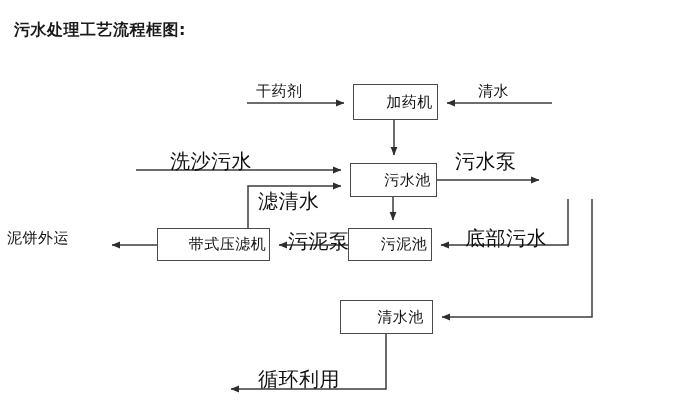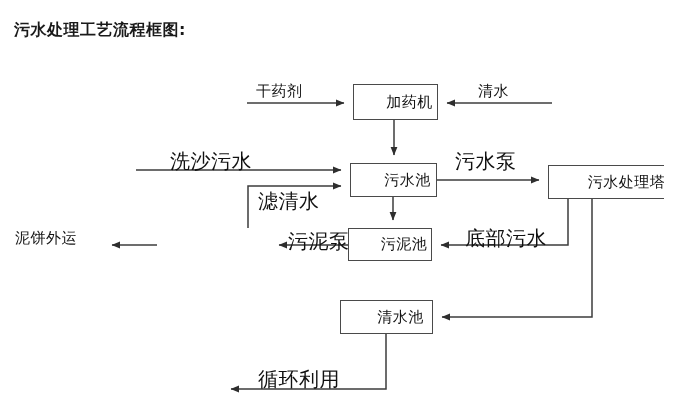--- a/index.html
+++ b/index.html
@@ -100,27 +100,27 @@
 
       <path d="M592,199 L592,317 L442,317" marker-end="url(#ah)"></path>
 
       <path d="M386,334 L386,389 L231,389" marker-end="url(#ah)"></path>
 
     </g>
   </svg>
 
   <div class="node" style="left: 353px; top: 84px; width: 85px; height: 36px;">加药机</div>
   <div class="node" style="left: 350px; top: 163px; width: 87px; height: 34px;">污水池</div>
-  <div class="node" style="left: 548px; top: 165px; width: 129px; height: 34px;">污水处理塔</div>
+  <div class="node" style="left: 157px; top: 228px; width: 113px; height: 33px;">带式压滤机</div>
   <div class="node" style="left: 348px; top: 228px; width: 84px; height: 33px;">污泥池</div>
   <div class="node" style="left: 340px; top: 300px; width: 93px; height: 34px;">清水池</div>
 
   <div class="term-label" style="left: 256px; top: 82px;">干药剂</div>
   <div class="term-label" style="left: 478px; top: 82px;">清水</div>
-  <div class="term-label" style="left: 15px; top: 229px;">泥饼外运</div>
+  <div class="term-label" style="left: 7px; top: 229px;">泥饼外运</div>
 
   <div class="edge-label" style="left: 170px; top: 148px;">洗沙污水</div>
   <div class="edge-label" style="left: 455px; top: 148px;">污水泵</div>
   <div class="edge-label" style="left: 258px; top: 188px;">滤清水</div>
   <div class="edge-label" style="left: 288px; top: 228px;">污泥泵</div>
   <div class="edge-label" style="left: 465px; top: 225px;">底部污水</div>
   <div class="edge-label" style="left: 258px; top: 366px;">循环利用</div>
 
 </div>
 

